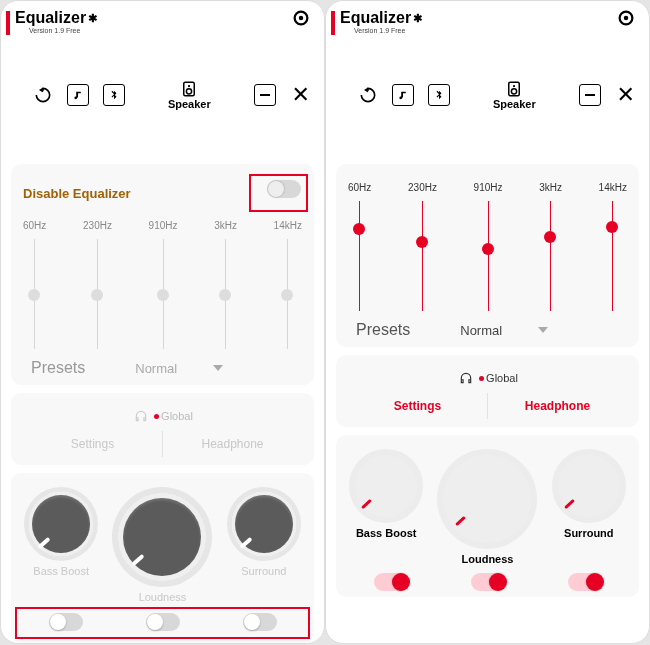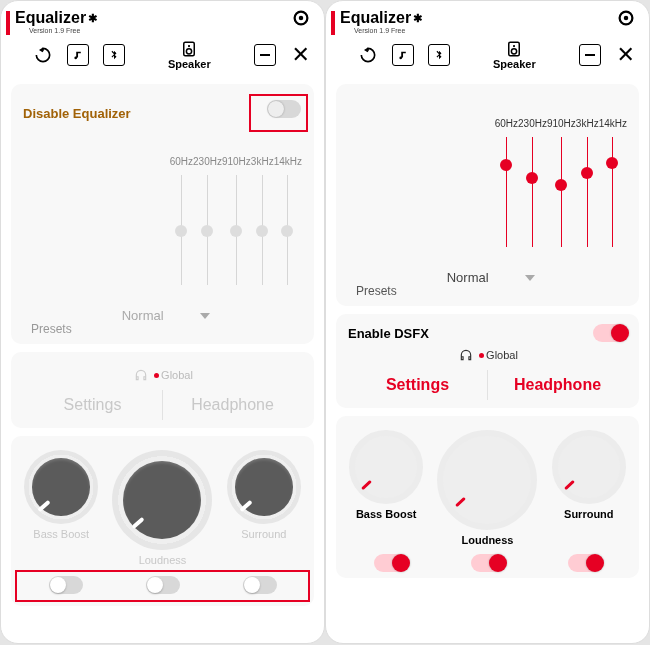--- a/index.html
+++ b/index.html
@@ -1,20 +1,20 @@
 <!DOCTYPE html>
 <html><head>
 <meta charset="utf-8">
 <style>
   * { box-sizing: border-box; margin: 0; padding: 0; }
   body { font-family: -apple-system, Helvetica, Arial, sans-serif; background: #e5e5e5; width: 650px; height: 645px; overflow: hidden; }
   .wrap { display: flex; width: 650px; height: 644px; }
   .phone {
     width: 325px; height: 644px; background: #fff; position: relative;
-    border-radius: 18px; overflow: hidden; border: 1px solid #ddd; display:flex; flex-direction:column;
+    border-radius: 18px; overflow: hidden; border: 1px solid #ddd; display:flex; flex-direction:column;gap:40px;
   }
   .accent { position: absolute; left: 5px; top: 10px; width: 4px; height: 24px; background: #e60023; }
   .topbar { display:flex; justify-content:space-between; align-items:flex-start; padding: 8px 14px 0 14px; }
   .title { font-weight: 700; font-size: 16px; display:flex; align-items:center; gap:2px; }
   .subver { font-size: 7px; color:#444; margin-left:14px; margin-top:0px;}
   .gear { width:18px; height:18px; }
   .row2 { display:flex; align-items:center; padding: 6px 14px 6px 32px; gap:14px;}
   .row2 .center { flex:1; display:flex; flex-direction:column; align-items:center; }
   .speaker-lbl { font-size:11px; font-weight:700; }
   .iconbox { width:22px; height:22px; display:flex; align-items:center; justify-content:center; border:1.5px solid #000; border-radius:3px; }
@@ -25,39 +25,39 @@
   .ptitle { font-size:13px; font-weight:700; display:flex; justify-content:space-between; align-items:center;}
   .ptitle.dis { color:#a16207; }
   .toggle { width:34px; height:18px; border-radius:9px; position:relative; }
   .toggle .knob { position:absolute; width:16px; height:16px; background:#fff; border-radius:50%; top:1px; box-shadow:0 0 2px rgba(0,0,0,.3);}
   .toggle.off { background:#d8d8d8; }
   .toggle.off .knob { left:1px; background:#eee; }
   .toggle.off2 .knob { left:1px; background:#fff; box-shadow:0 1px 2px rgba(0,0,0,.25); }
   .toggle.on { background:#ffccd3; }
   .toggle.on .knob { right:-2px; background:#e60023; width:18px; height:18px; top:0; }
   .redbox { border:2.5px solid #e60023; }
-  .freq-row { display:flex; justify-content:flex-end; margin-top:24px;}
+  .freq-row { display:flex; justify-content:space-between; margin-top:8px;}
   .freq-col { display:flex; flex-direction:column; align-items:center; font-size:10px; color:#888; }
   .freq-col .lbl.on { color:#333; }
   .slide { width:1px; height:110px; position:relative; margin:8px 0 2px;}
   .slide.off { background:#d6d6d6; }
   .slide.on { background:#e60023; }
   .slide .dot { position:absolute; width:12px; height:12px; border-radius:50%; left:-6px; }
   .slide.off .dot { background:#ddd; top:50px; }
   .slide.on .dot { background:#e60023; }
   .presets { display:flex; align-items:center; margin-top:8px; gap:18px;}
-  .presets .lbl { font-size:12px; color:#999; margin-left:8px;margin-top:27px;}
+  .presets .lbl { font-size:16px; color:#999; margin-left:8px;}
   .presets .lbl.on { color:#555; }
   .dropdown { font-size:13px; color:#aaa; display:flex; align-items:center; gap:36px;margin-left:32px;}
   .dropdown.on { color:#444; }
   .tri { width:0; height:0; border-left:5px solid transparent; border-right:5px solid transparent; border-top:6px solid #aaa;}
   .global { display:flex; align-items:center; justify-content:center; gap:4px; font-size:11px; color:#bbb; margin:6px 0 8px;}
   .global.on { color:#333; }
   .tabs { display:flex; }
-  .tab { flex:1; text-align:center; font-size:16px; color:#c8c8c8; padding:6px 0;}
+  .tab { flex:1; text-align:center; font-size:12px; color:#c8c8c8; padding:6px 0;}
   .tab:first-child { border-right:1px solid #e2e2e2; }
   .tabs.on .tab { color:#e60023; font-weight:600;}
   .knobs { display:flex; justify-content:space-around; align-items:flex-start; padding:6px 0 2px;}
   .kcol { display:flex; flex-direction:column; align-items:center; }
   .kcol .lbl { font-size:11px; margin-top:4px;}
   .kcol .lbl.dis { color:#c8c8c8; }
   .kcol .lbl.on { color:#000; font-weight:600; }
   .dial {
     border-radius:50%; position:relative; display:flex; align-items:center; justify-content:center;
   }
@@ -323,26 +323,20 @@
       </div>
       <div class="presets">
         <span class="lbl on">Presets</span>
         <div class="dropdown on">
               <span>Normal</span>
               <div class="tri"></div>
             </div>
       </div>
     </div>
     <div class="panel">
-      <div class="ptitle">
-        <span>Enable DSFX</span>
-        <div class="toggle on">
-              <div class="knob"></div>
-            </div>
-      </div>
       <div class="global on">
         <svg class="hp" viewBox="0 0 24 24">
               <path fill="none" stroke="#333" stroke-width="2" d="M4 15v-3a8 8 0 0116 0v3M4 15h3v5H4zM20 15h-3v5h3z"></path>
             </svg>
         <span class="badge-dot"></span>
         <span>Global</span>
       </div>
       <div class="tabs on">
         <div class="tab">Settings</div>
         <div class="tab">Headphone</div>

